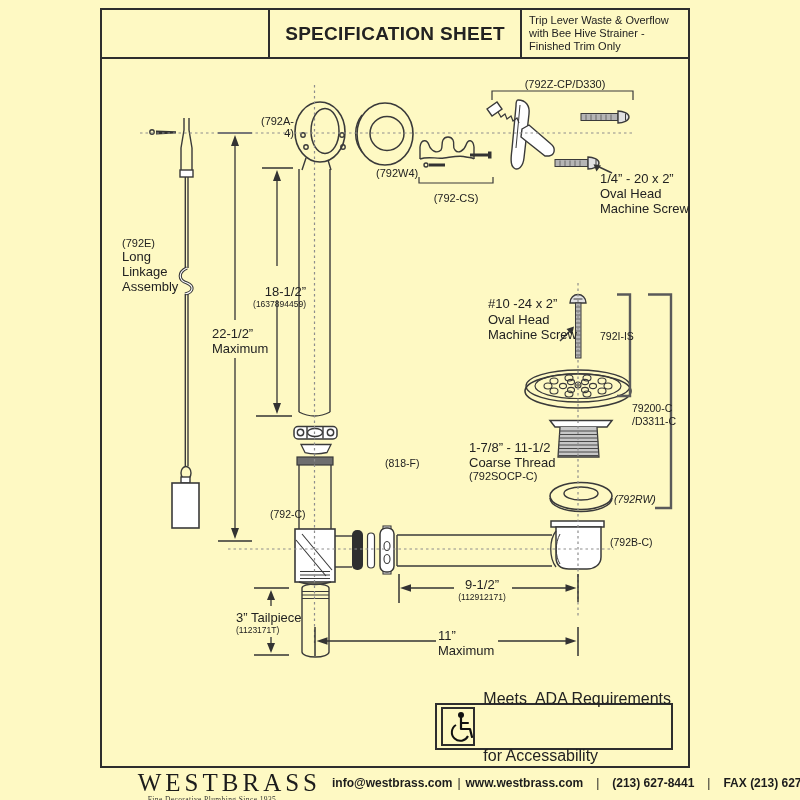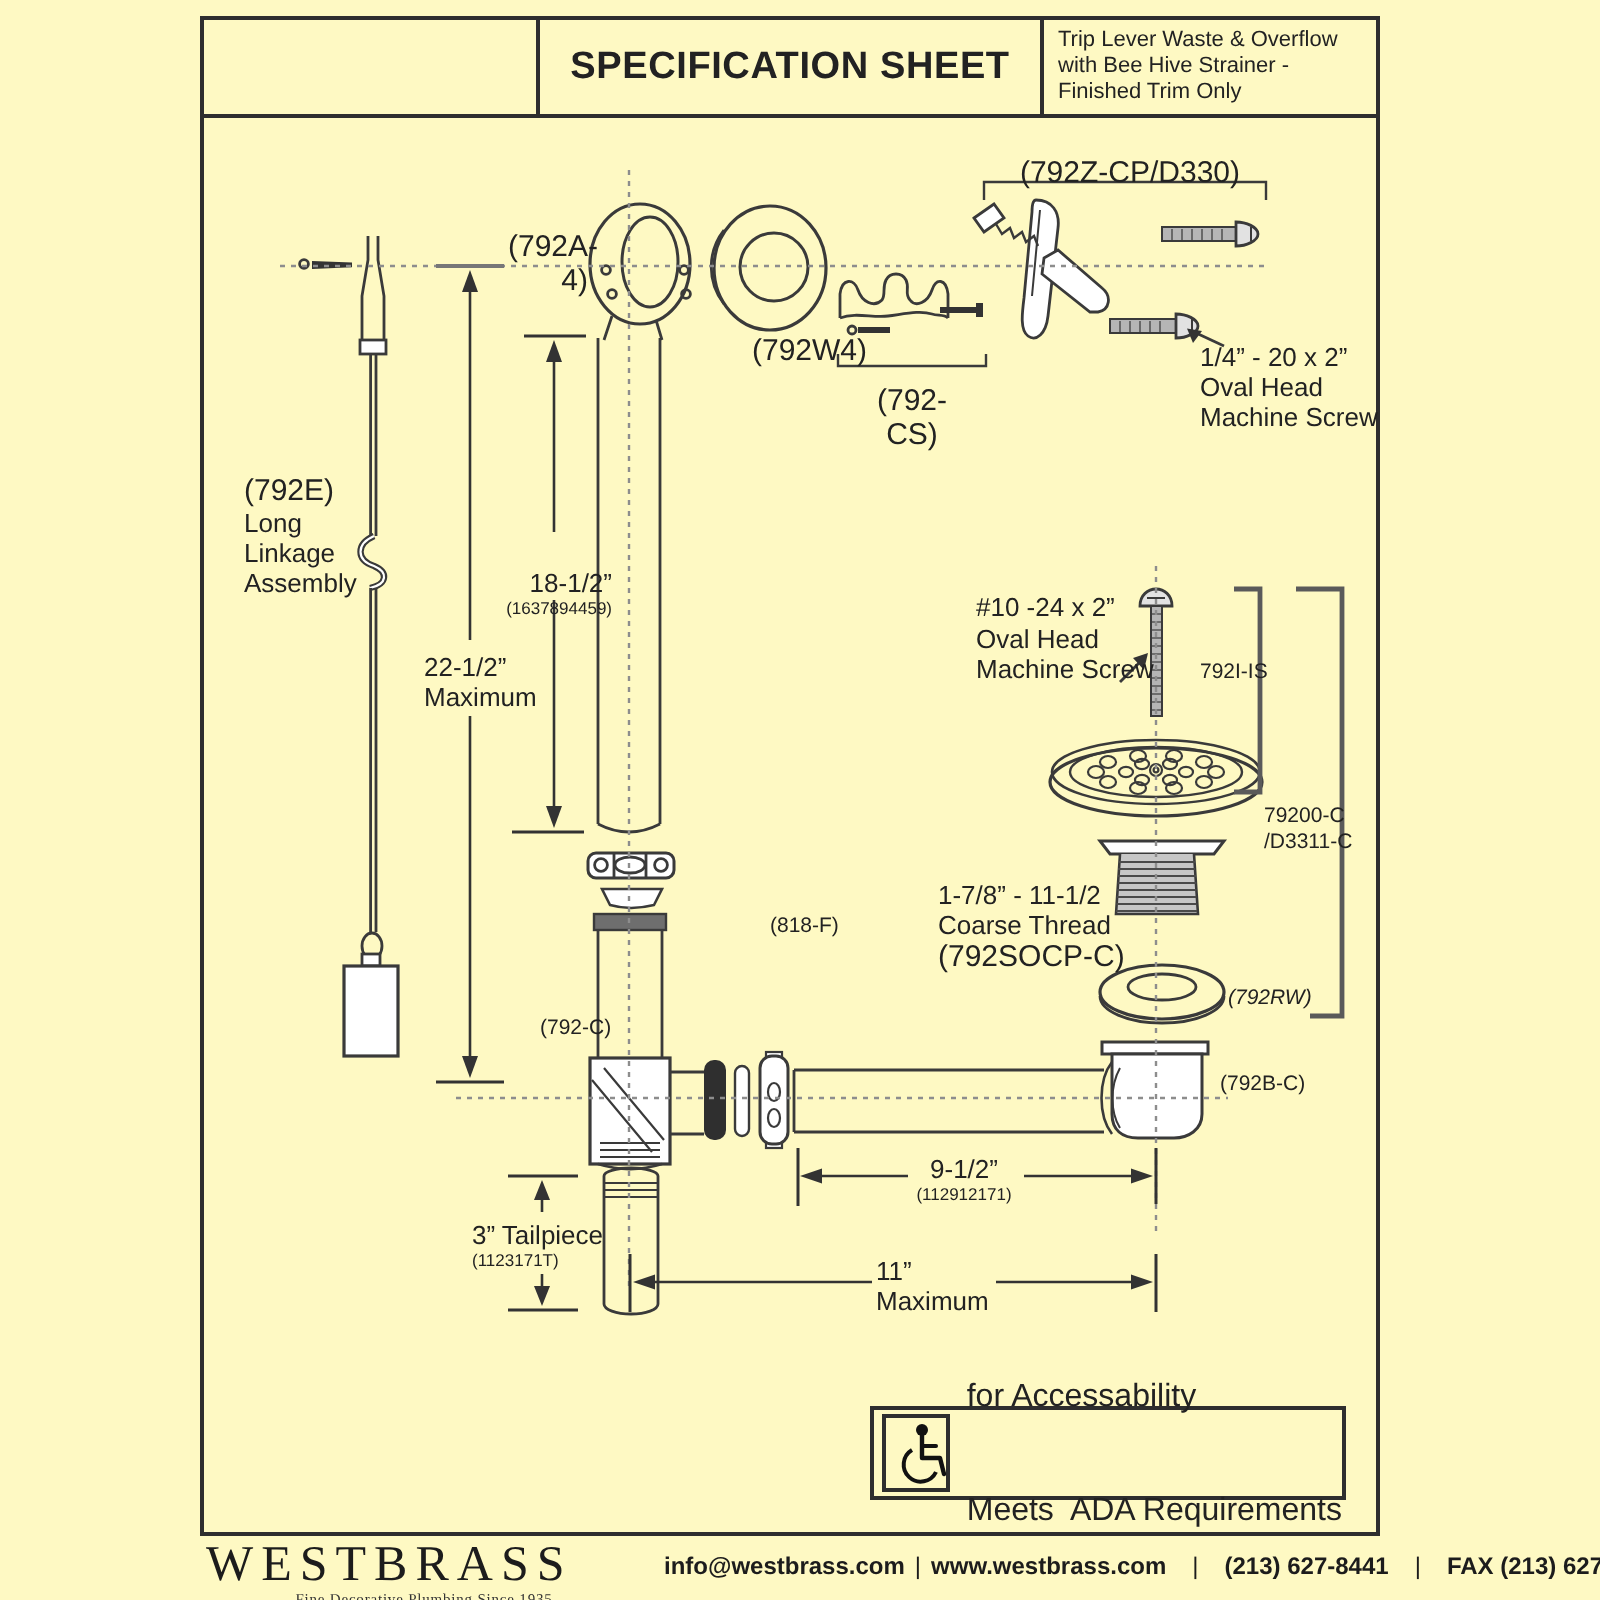--- a/index.html
+++ b/index.html
@@ -9,34 +9,34 @@
   .frame{position:absolute;left:100px;top:8px;width:586px;height:756px;border:2px solid #2e2e2e;}
   .hdr-row{position:absolute;left:0;top:0;width:100%;height:47px;border-bottom:2px solid #2e2e2e;display:flex;}
   .hdr-cell{height:100%;box-sizing:border-box;}
   .hdr-left{width:168px;border-right:2px solid #2e2e2e;}
   .hdr-mid{width:252px;border-right:2px solid #2e2e2e;display:flex;align-items:center;justify-content:center;}
   .hdr-right{flex:1;padding:4px 7px;font-size:11px;line-height:13px;font-weight:500;}
   .hdr-title{font-size:19px;font-weight:700;letter-spacing:.3px;white-space:nowrap;}
   
   .lbl{position:absolute;color:#222;}
   .s9{font-size:8.5px;}
-  .s10{font-size:15px;}
+  .s10{font-size:11px;}
   .s105{font-size:10.5px;}
   .s13{font-size:13px;}
   .blk span{display:block;}
   .ctr{text-align:center;}
   .rgt{text-align:right;}
   svg{position:absolute;left:0;top:0;}
   
   .ada{position:absolute;left:435px;top:703px;width:238px;height:47px;border:2px solid #2e2e2e;
        display:flex;align-items:center;box-sizing:border-box;}
   .ada-icon-box{width:41px;height:39px;border:2px solid #2e2e2e;margin-left:4px;box-sizing:border-box;position:relative;}
   .ada-text{margin-left:8px;font-size:16px;line-height:19px;white-space:pre;}
   
-  .brand{position:absolute;left:103px;top:769px;width:218px;text-align:left;
+  .brand{position:absolute;left:103px;top:769px;width:218px;text-align:right;
          font-family:"Liberation Serif",serif;font-size:25px;letter-spacing:4px;color:#1c1c1c;}
   .tagline{position:absolute;left:103px;top:795px;width:218px;text-align:center;
            font-family:"Liberation Serif",serif;font-size:7.5px;letter-spacing:.4px;color:#333;}
   .contacts{position:absolute;left:332px;top:776px;width:368px;display:flex;align-items:center;
             font-size:12px;font-weight:700;color:#1c1c1c;white-space:nowrap;}
   .contacts .sep{margin:0 5px;font-weight:400;}
   .contacts .sep.wide{margin:0 13px;}
 </style>
 </head>
 <body>
@@ -353,22 +353,22 @@
   <div class="ada">
     <div class="ada-icon-box">
       <svg width="37" height="35" viewBox="0 0 37 35">
         <circle cx="18" cy="6" r="3" fill="#111"></circle>
         <path d="M18,9 L18,20 L27,20 L29,28" stroke="#111" stroke-width="2.2" fill="none" stroke-linecap="round" stroke-linejoin="round"></path>
         <path d="M18,14 L25,14" stroke="#111" stroke-width="2" fill="none" stroke-linecap="round"></path>
         <path d="M13,16 A8.5,8.5 0 1 0 25,27" stroke="#111" stroke-width="2" fill="none"></path>
       </svg>
     </div>
     <div class="ada-text blk">
+      <span>Meets  ADA Requirements</span>
       <span>for Accessability</span>
-      <span>Meets  ADA Requirements</span>
     </div>
   </div>
 
   <div class="brand">WESTBRASS</div>
   <div class="tagline">Fine Decorative Plumbing Since 1935</div>
   <div class="contacts">
     <span>info@westbrass.com</span>
     <span class="sep">|</span>
     <span>www.westbrass.com</span>
     <span class="sep wide">|</span>

